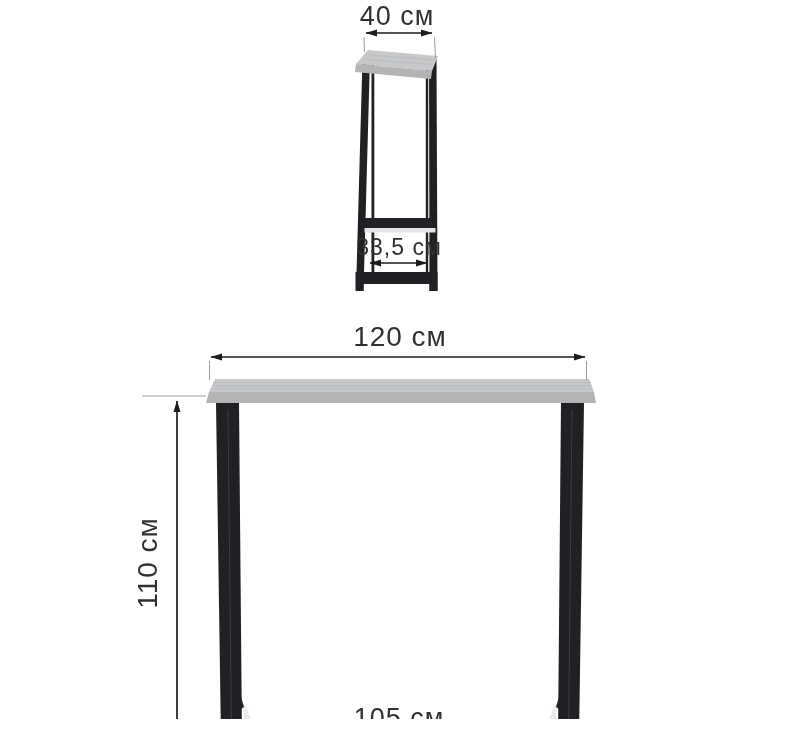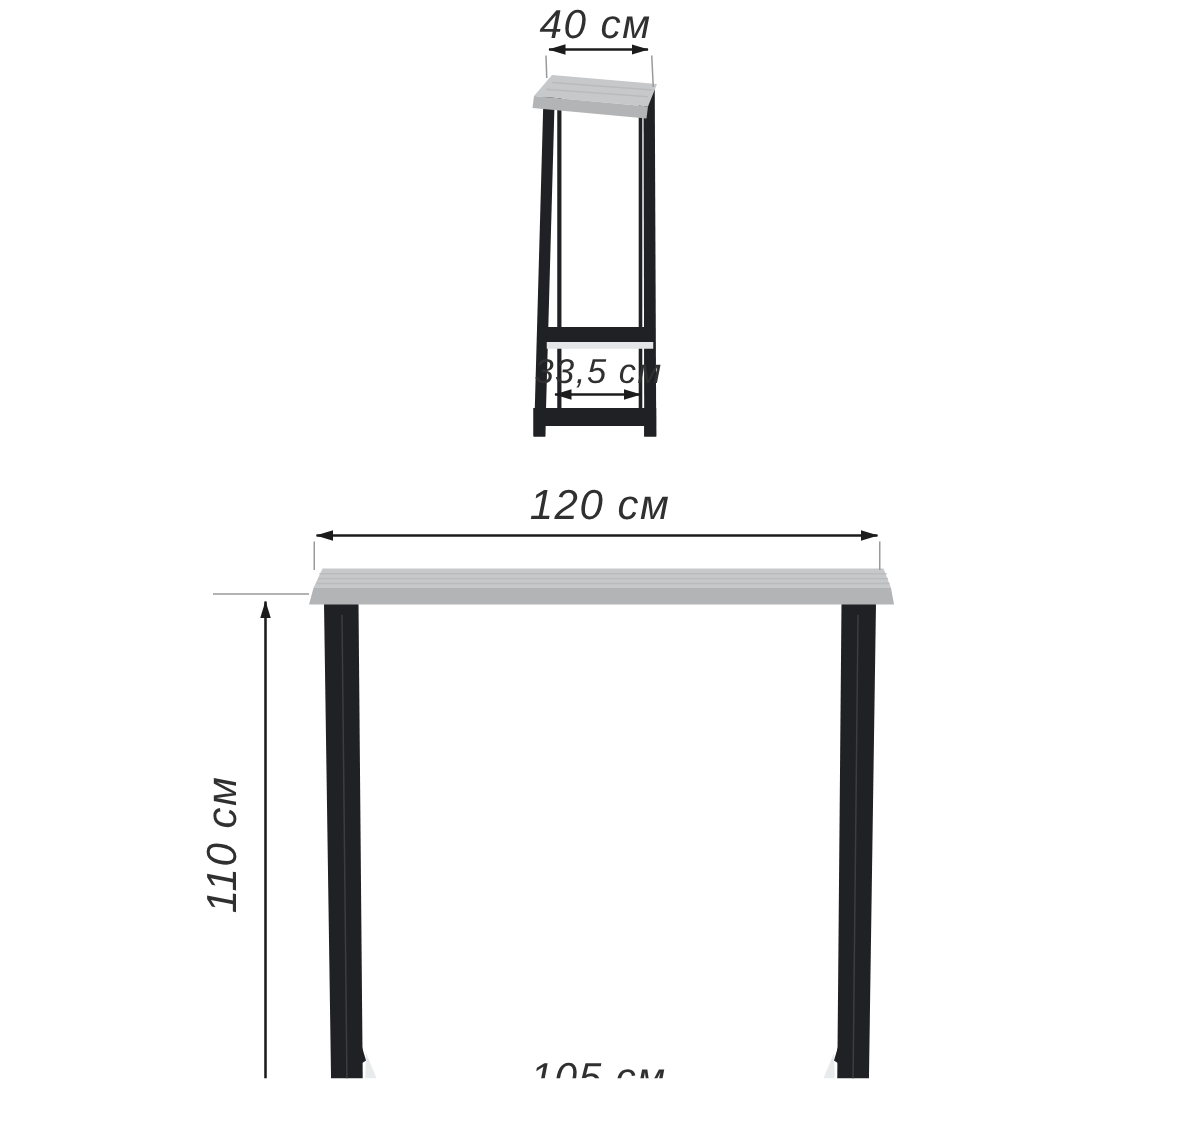--- a/index.html
+++ b/index.html
@@ -7,21 +7,20 @@
     padding: 0;
     background: var(--background, #ffffff);
   }
   .canvas {
     position: relative;
     width: 800px;
     height: 719px;
     background: var(--background, #ffffff);
     font-family: "Liberation Sans", sans-serif;
     overflow: hidden;
-    font-style: italic;
   }
   svg { display: block; width: 800px; height: 753px; }
 
   svg text.dim-label {
     fill: var(--dimension-text, #303030);
     font-family: "Liberation Sans", sans-serif;
     letter-spacing: 1px;
   }
   .dim-line {
     stroke: var(--dimension-line, #1c1c1c);

